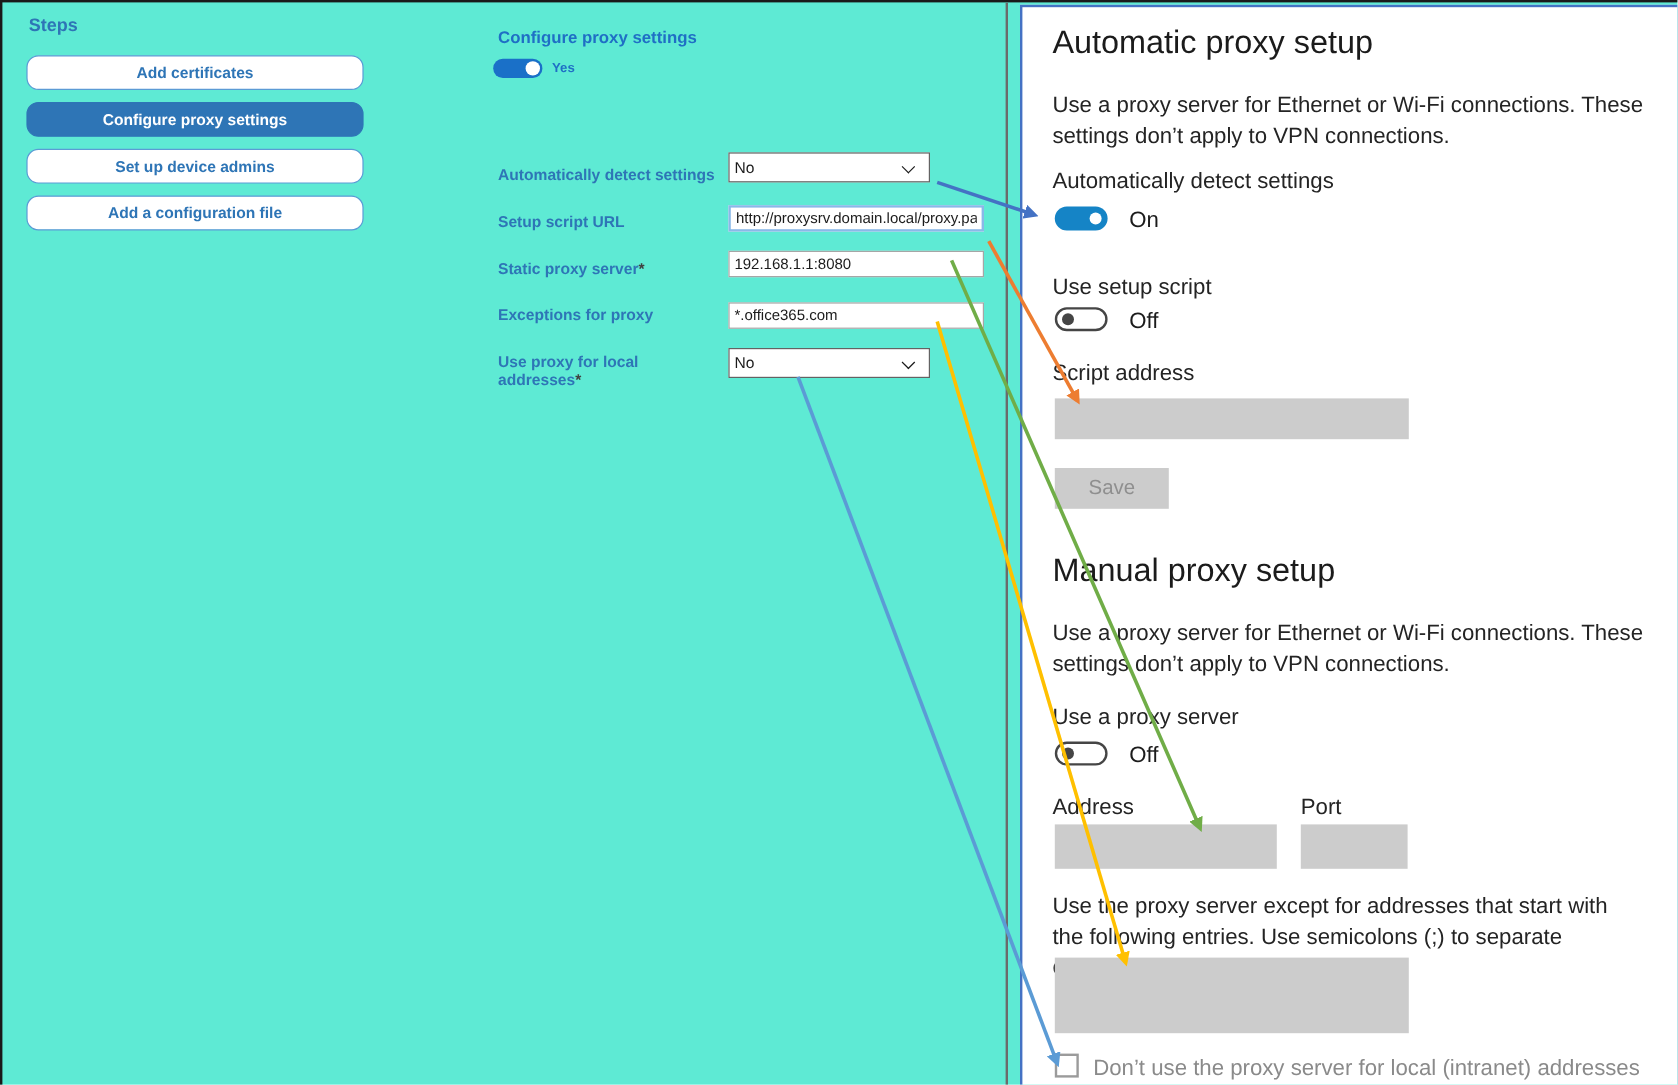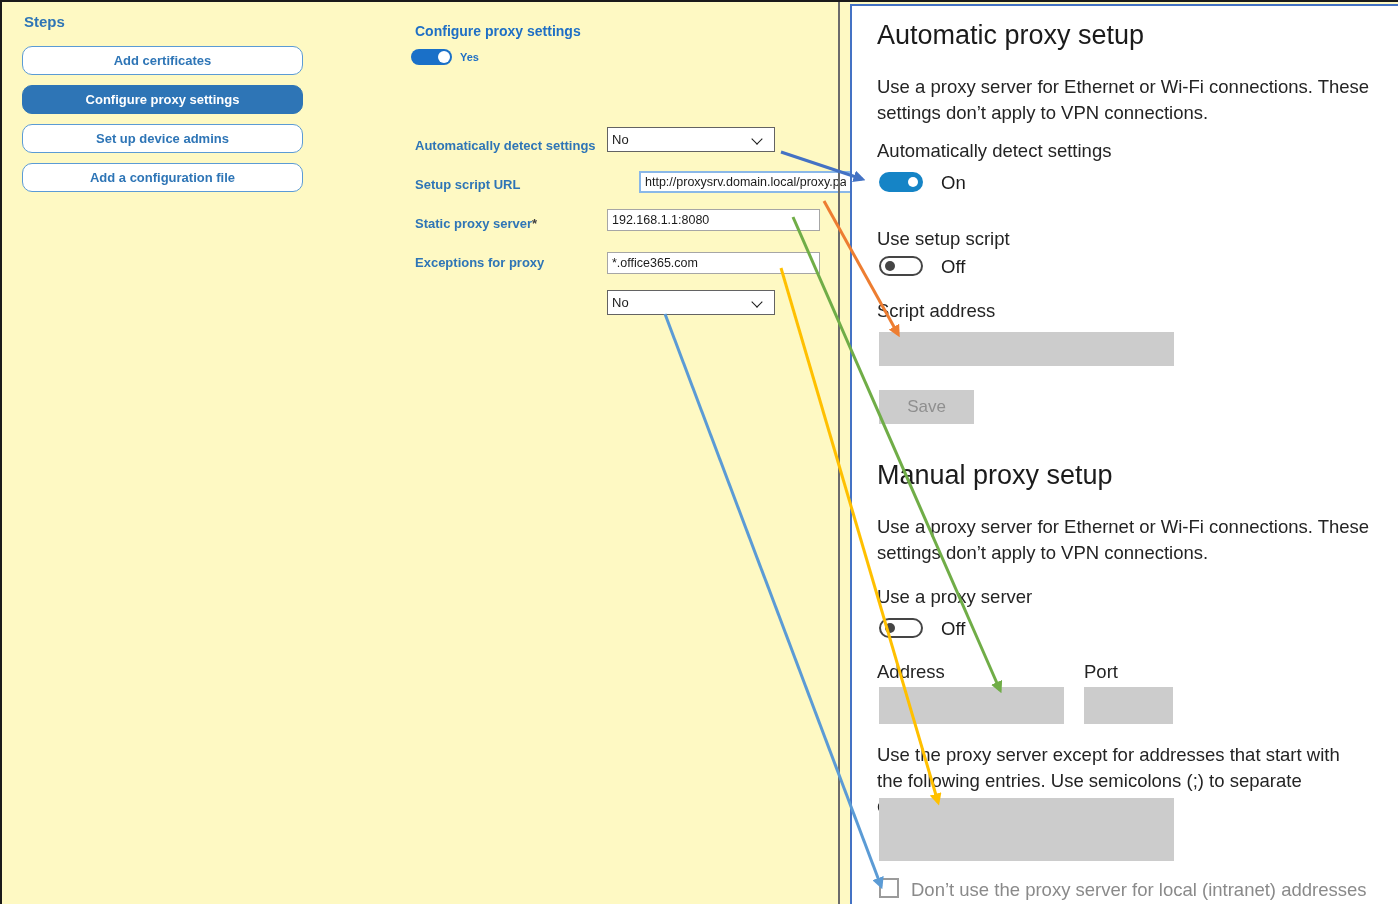--- a/index.html
+++ b/index.html
@@ -1,17 +1,17 @@
 <!DOCTYPE html>
 <html><head>
 <meta charset="utf-8">
 <style>
   html,body{margin:0;padding:0;background:#fff;}
   #page{
-    position:relative;width:1398px;height:904px;overflow:hidden;background:#fef9c3;
+    position:relative;width:1398px;height:904px;overflow:hidden;background:#5eead4;
     border-top:2px solid #1a1a1a;border-left:2px solid #1a1a1a;box-sizing:border-box;
     font-family:"Liberation Sans", sans-serif;color:#1b1b1b;
   }
   
   .steps-title{position:absolute;left:22px;top:11px;font-size:15px;font-weight:bold;color:#2e75b6;}
   #steps-list{position:absolute;left:20px;top:44px;width:281px;}
   .step-btn{
     position:relative;height:29px;margin-bottom:10px;border:1px solid #5b9bd5;border-radius:10px;
     background:#fff;color:#2e75b6;font-size:13px;font-weight:bold;
     display:flex;align-items:center;justify-content:center;box-sizing:border-box;cursor:pointer;
@@ -40,21 +40,21 @@
   }
   .chev{
     position:absolute;right:13px;top:7px;width:7px;height:7px;
     border-right:1.6px solid #1b1b1b;border-bottom:1.6px solid #1b1b1b;transform:rotate(45deg);
   }
   .txt{
     position:absolute;left:605px;width:213px;height:22px;border:1px solid #a6a6a6;background:#fff;
     box-sizing:border-box;font-size:12.5px;color:#1b1b1b;padding:0 4px;
     font-family:"Liberation Sans", sans-serif;outline:none;
   }
-  .txt.hl{border:2px solid #8ab8e8;margin-left:32px;}
+  .txt.hl{border:2px solid #8ab8e8;}
   
   .v-divider{position:absolute;left:836px;top:0;width:2px;height:904px;background:#6b6b6b;}
   #settings-panel{
     position:absolute;left:848px;top:2px;width:550px;height:930px;
     border:2px solid #4472c4;box-sizing:border-box;background:#fff;
   }
   .sp{position:absolute;color:#242424;}
   .sp-h{font-size:27px;font-weight:300;color:#1b1b1b;}
   .sp-p{font-size:18.5px;line-height:1.38;}
   .sp-l{font-size:18.5px;}
@@ -112,20 +112,21 @@
 
   <div class="f-label" style="top:175px"><span>Setup script URL</span></div>
   <input class="txt hl" style="top: 169px;" value="http://proxysrv.domain.local/proxy.pa">
 
   <div class="f-label" style="top:214px"><span>Static proxy server</span><span class="req">*</span></div>
   <input class="txt" style="top: 207px;" value="192.168.1.1:8080">
 
   <div class="f-label" style="top:253px"><span>Exceptions for proxy</span></div>
   <input class="txt" style="top: 250px;" value="*.office365.com">
 
+  <div class="f-label" style="top:292px"><span>Use proxy for local addresses</span><span class="req">*</span></div>
   <div class="sel" style="top:288px">
     <span>No</span>
     <span class="chev"></span>
   </div>
 
   <div class="v-divider"></div>
 
   <div id="settings-panel">
     <div class="sp sp-h" style="left:25px;top:14px">Automatic proxy setup</div>
     <div class="sp sp-p" style="left:25px;top:68px;width:505px">Use a proxy server for Ethernet or Wi-Fi connections. These settings don’t apply to VPN connections.</div>

